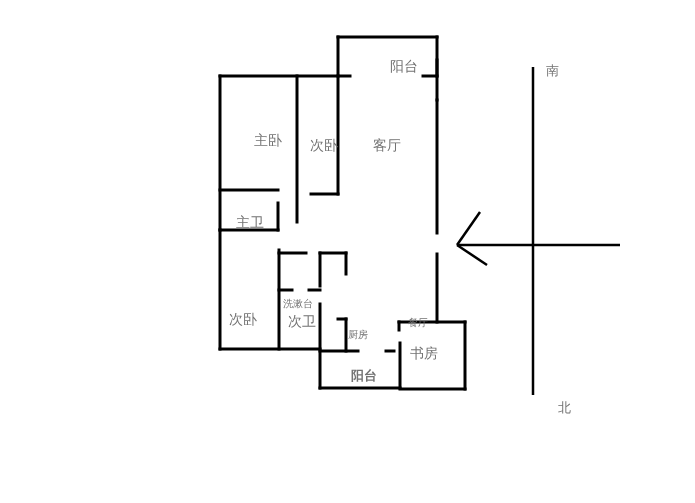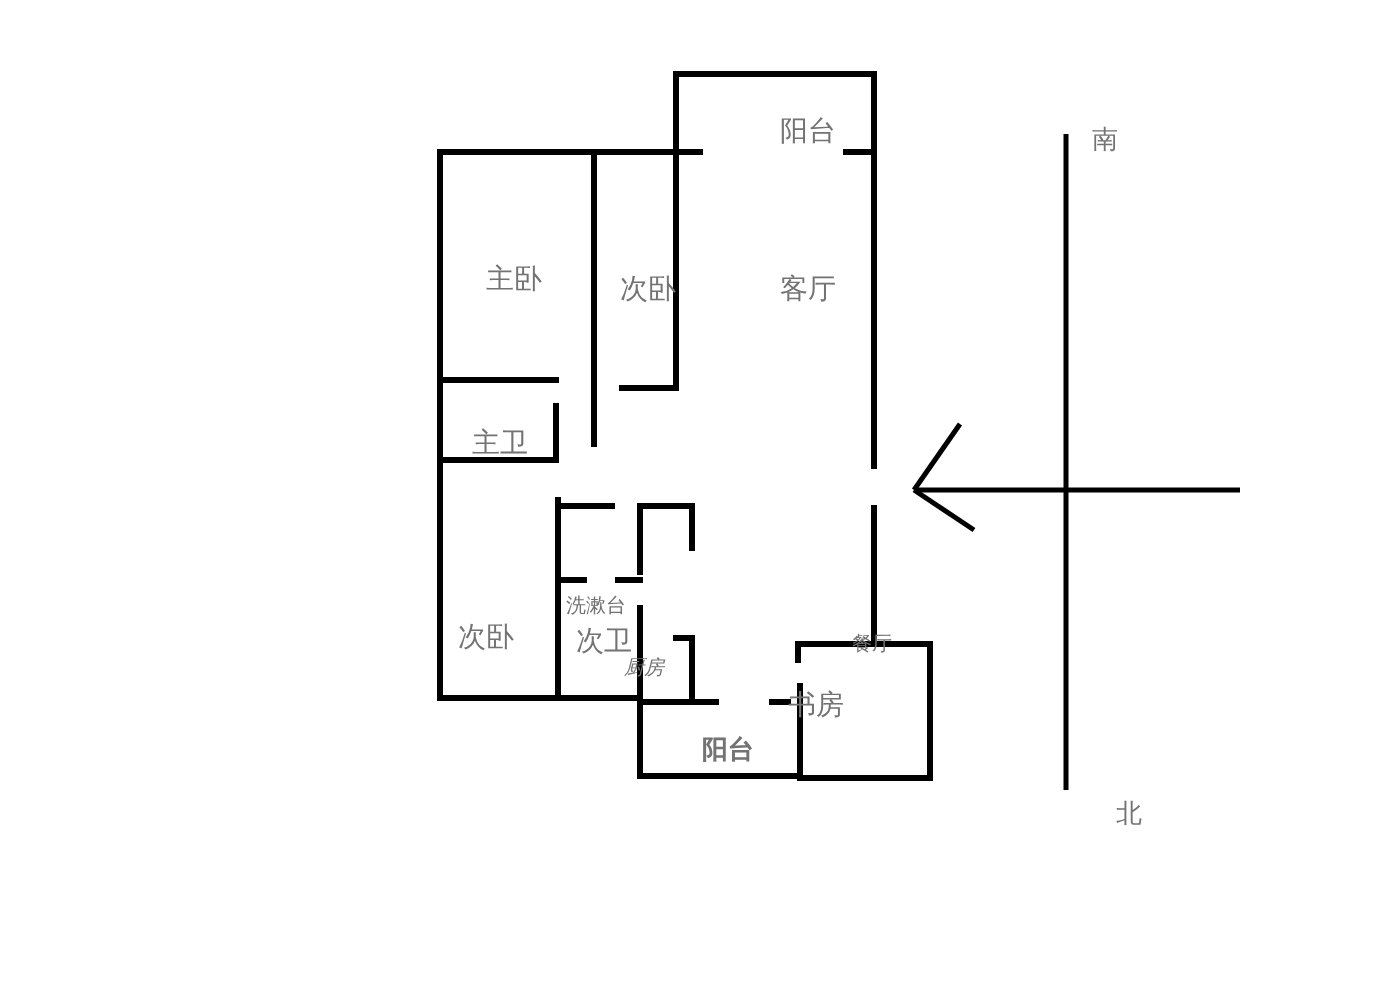--- a/index.html
+++ b/index.html
@@ -72,27 +72,27 @@
     <line class="thin" x1="457" y1="245" x2="620" y2="245"></line>
     <line class="thin" x1="457" y1="245" x2="480" y2="212"></line>
     <line class="thin" x1="457" y1="245" x2="487" y2="265"></line>
   </g>
 
   <g>
     <line class="thin" x1="533" y1="67" x2="533" y2="395"></line>
   </g>
 </svg>
 
-<span class="label lbl-room" style="left:243px;top:133px;">主卧</span>
+<span class="label lbl-room" style="left:254px;top:133px;">主卧</span>
 <span class="label lbl-room" style="left:310px;top:138px;">次卧</span>
-<span class="label lbl-room" style="left:390px;top:138px;text-align:center;">客厅</span>
+<span class="label lbl-room" style="left:373px;top:138px;text-align:center;">客厅</span>
 <span class="label lbl-room" style="left:390px;top:59px;">阳台</span>
 <span class="label lbl-room" style="left:236px;top:215px;text-align:right;">主卫</span>
 <span class="label lbl-small" style="left:283px;top:266px;">洗漱台</span>
 <span class="label lbl-room" style="left:288px;top:314px;">次卫</span>
-<span class="label lbl-small" style="left:312px;top:297px;font-style:italic;">厨房</span>
-<span class="label lbl-small" style="left:426px;top:285px;">餐厅</span>
+<span class="label lbl-small" style="left:348px;top:297px;">厨房</span>
+<span class="label lbl-small" style="left:408px;top:285px;">餐厅</span>
 <span class="label lbl-room" style="left:229px;top:312px;">次卧</span>
-<span class="label lbl-room" style="left:394px;top:346px;">书房</span>
+<span class="label lbl-room" style="left:410px;top:346px;">书房</span>
 <span class="label lbl-bold" style="left:351px;top:369px;">阳台</span>
 
 <span class="label lbl-compass" style="left:546px;top:64px;">南</span>
 <span class="label lbl-compass" style="left:558px;top:401px;">北</span>
 
 </body></html>

